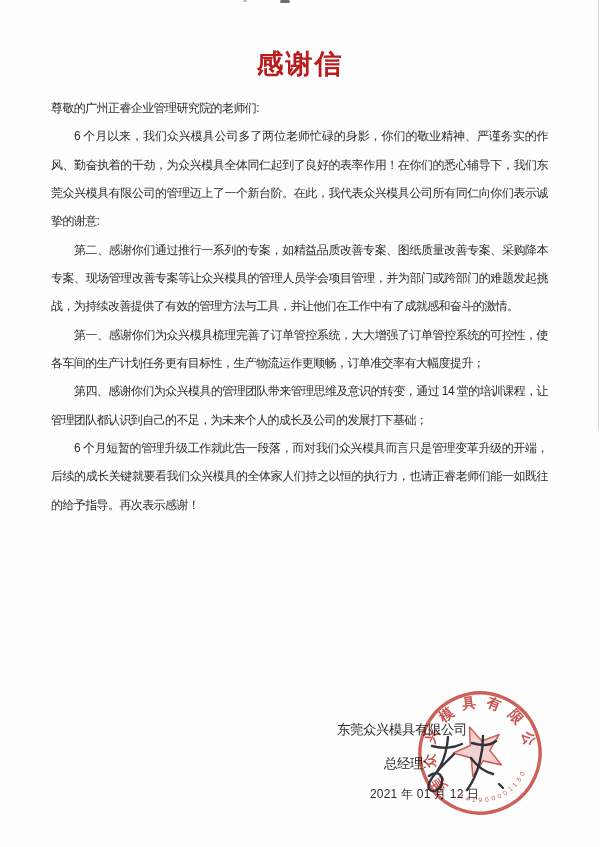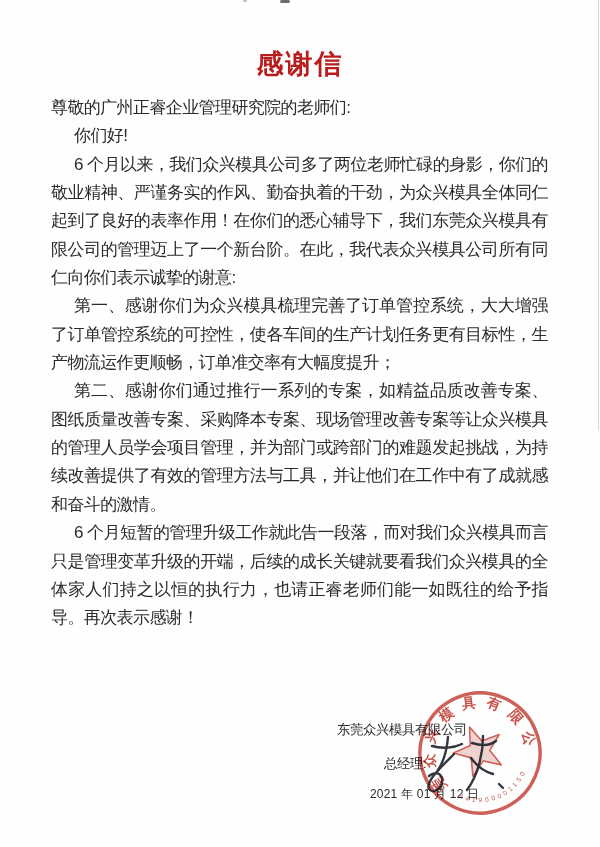--- a/index.html
+++ b/index.html
@@ -32,21 +32,21 @@
     margin: 0; padding-top: 46px;
     text-align: center;
     font-size: 27px; font-weight: bold;
     letter-spacing: 2px;
     color: #b91c1c;
     height: 80px;
   }
   .letter-body {
     position: absolute;
     left: 51px; right: 52px; top: 94px;
-    font-size: 17px;
+    font-size: 12px;
     line-height: 28.35px;
     letter-spacing: -0.6px;
     text-align: justify;
     color: #2b2b2b;
   }
   .letter-body p { margin: 0; }
   .letter-body p.indent { text-indent: 23px; }
   .signature-block { position: absolute; left: 0; top: 0; width: 600px; height: 847px; pointer-events: none; }
   .sig-company {
     position: absolute; left: 337px; top: 721px;
@@ -84,24 +84,24 @@
 <div class="page">
 
   <div class="scan-speck"></div>
   <div class="scan-speck small"></div>
   <div class="scan-edge"></div>
 
   <h1 class="title">感谢信</h1>
 
   <div class="letter-body">
     <p>尊敬的广州正睿企业管理研究院的老师们:</p>
-    <p class="indent">你们好!</p>
     <p class="indent">6 个月以来，我们众兴模具公司多了两位老师忙碌的身影，你们的敬业精神、严谨务实的作风、勤奋执着的干劲，为众兴模具全体同仁起到了良好的表率作用！在你们的悉心辅导下，我们东莞众兴模具有限公司的管理迈上了一个新台阶。在此，我代表众兴模具公司所有同仁向你们表示诚挚的谢意:</p>
+    <p class="indent">第二、感谢你们通过推行一系列的专案，如精益品质改善专案、图纸质量改善专案、采购降本专案、现场管理改善专案等让众兴模具的管理人员学会项目管理，并为部门或跨部门的难题发起挑战，为持续改善提供了有效的管理方法与工具，并让他们在工作中有了成就感和奋斗的激情。</p>
     <p class="indent">第一、感谢你们为众兴模具梳理完善了订单管控系统，大大增强了订单管控系统的可控性，使各车间的生产计划任务更有目标性，生产物流运作更顺畅，订单准交率有大幅度提升；</p>
-    <p class="indent">第二、感谢你们通过推行一系列的专案，如精益品质改善专案、图纸质量改善专案、采购降本专案、现场管理改善专案等让众兴模具的管理人员学会项目管理，并为部门或跨部门的难题发起挑战，为持续改善提供了有效的管理方法与工具，并让他们在工作中有了成就感和奋斗的激情。</p>
+    <p class="indent">第四、感谢你们为众兴模具的管理团队带来管理思维及意识的转变，通过 14 堂的培训课程，让管理团队都认识到自己的不足，为未来个人的成长及公司的发展打下基础；</p>
     <p class="indent">6 个月短暂的管理升级工作就此告一段落，而对我们众兴模具而言只是管理变革升级的开端，后续的成长关键就要看我们众兴模具的全体家人们持之以恒的执行力，也请正睿老师们能一如既往的给予指导。再次表示感谢！</p>
   </div>
 
   <div class="signature-block">
     <div class="sig-company">东莞众兴模具有限公司</div>
     <div class="sig-role">总经理:</div>
     <div class="sig-date">2021 年 01 月 12 日</div>
   </div>
 
   <svg class="seal" viewBox="0 0 136 136" xmlns="http://www.w3.org/2000/svg">

